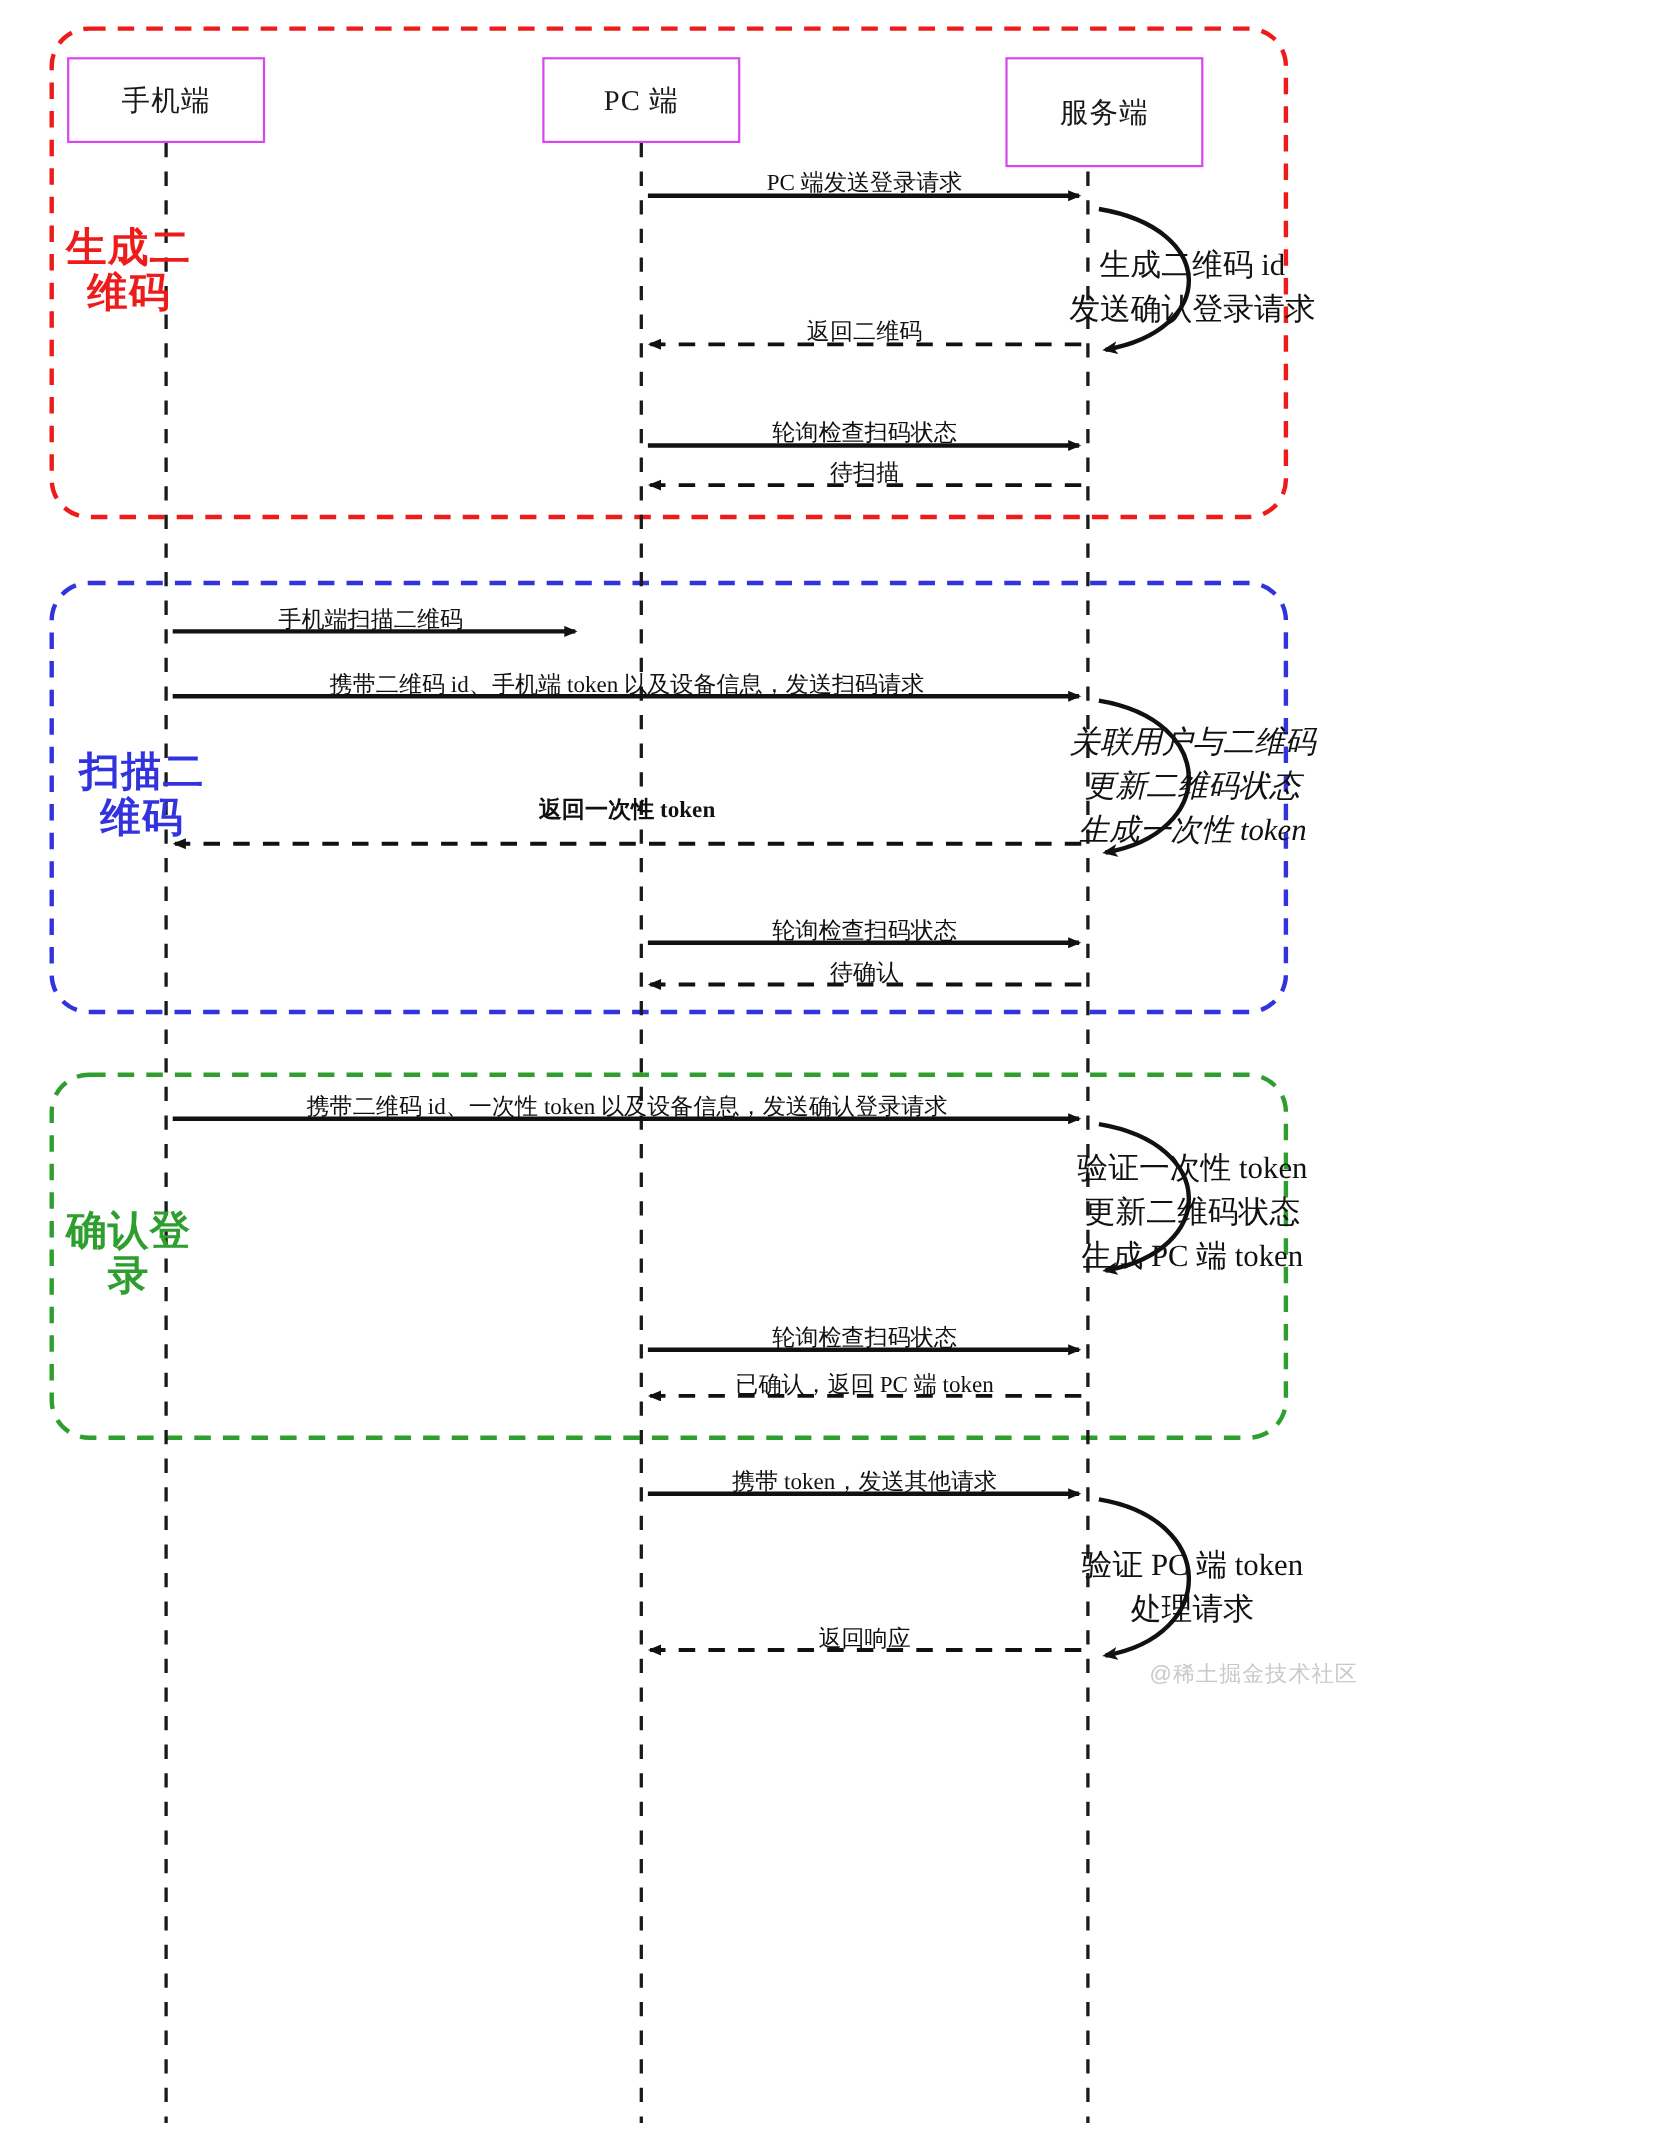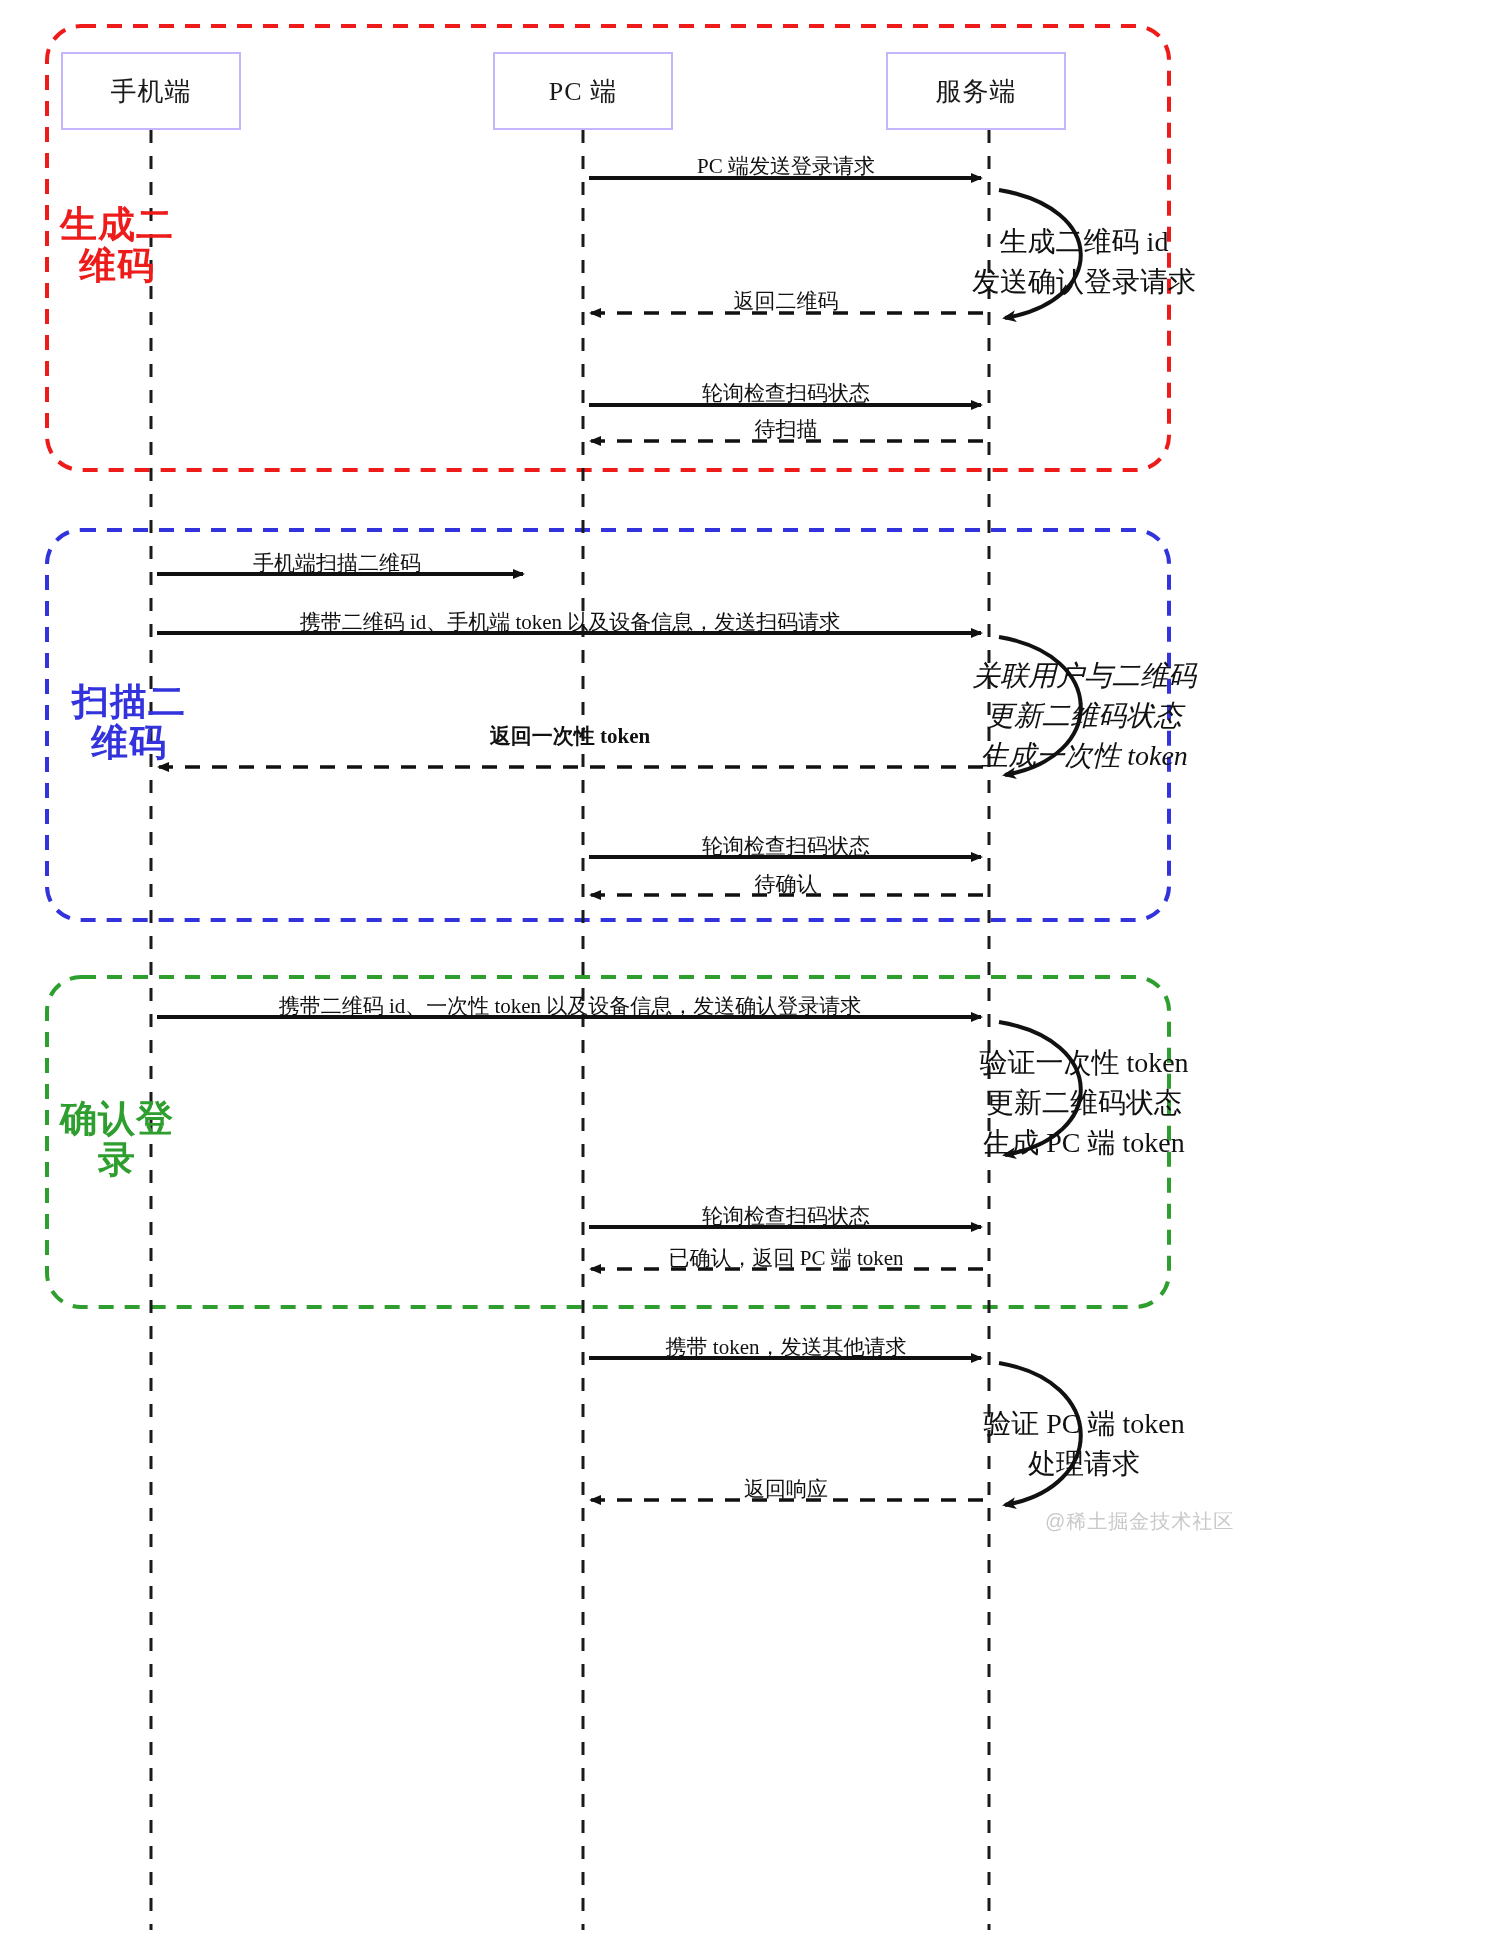--- a/index.html
+++ b/index.html
@@ -21,21 +21,21 @@
     position: absolute;
     left: 0;
     top: 0;
     width: 1512px;
     height: 1946px;
   }
   
   .actor-box {
     position: absolute;
     box-sizing: border-box;
-    border: 2px solid #c4b5fd;
+    border: 2px solid #d946ef;
     background: #ffffff;
     display: flex;
     align-items: center;
     justify-content: center;
   }
   .actor-label {
     font-family: "Liberation Serif", serif;
     font-size: 26px;
     color: #1a1a1a;
     letter-spacing: 1px;
@@ -134,21 +134,21 @@
       </g>
   </svg>
 
   <div id="actor-boxes">
       <div class="actor-box" style="left: 61px; top: 52px; width: 180px; height: 78px;">
         <span class="actor-label">手机端</span>
       </div>
       <div class="actor-box" style="left: 493px; top: 52px; width: 180px; height: 78px;">
         <span class="actor-label">PC 端</span>
       </div>
-      <div class="actor-box" style="left: 886px; top: 52px; width: 180px; height: 78px;">
+      <div class="actor-box" style="left: 914px; top: 52px; width: 180px; height: 100px;">
         <span class="actor-label">服务端</span>
       </div>
     </div>
 
   <div id="phase-labels">
       <div class="phase-label" style="left: 42px; color: rgb(238, 27, 27); top: 204px;">
         <div>生成二</div>
         <div>维码</div>
       </div>
       <div class="phase-label" style="left: 54px; color: rgb(51, 51, 221); top: 681px;">

